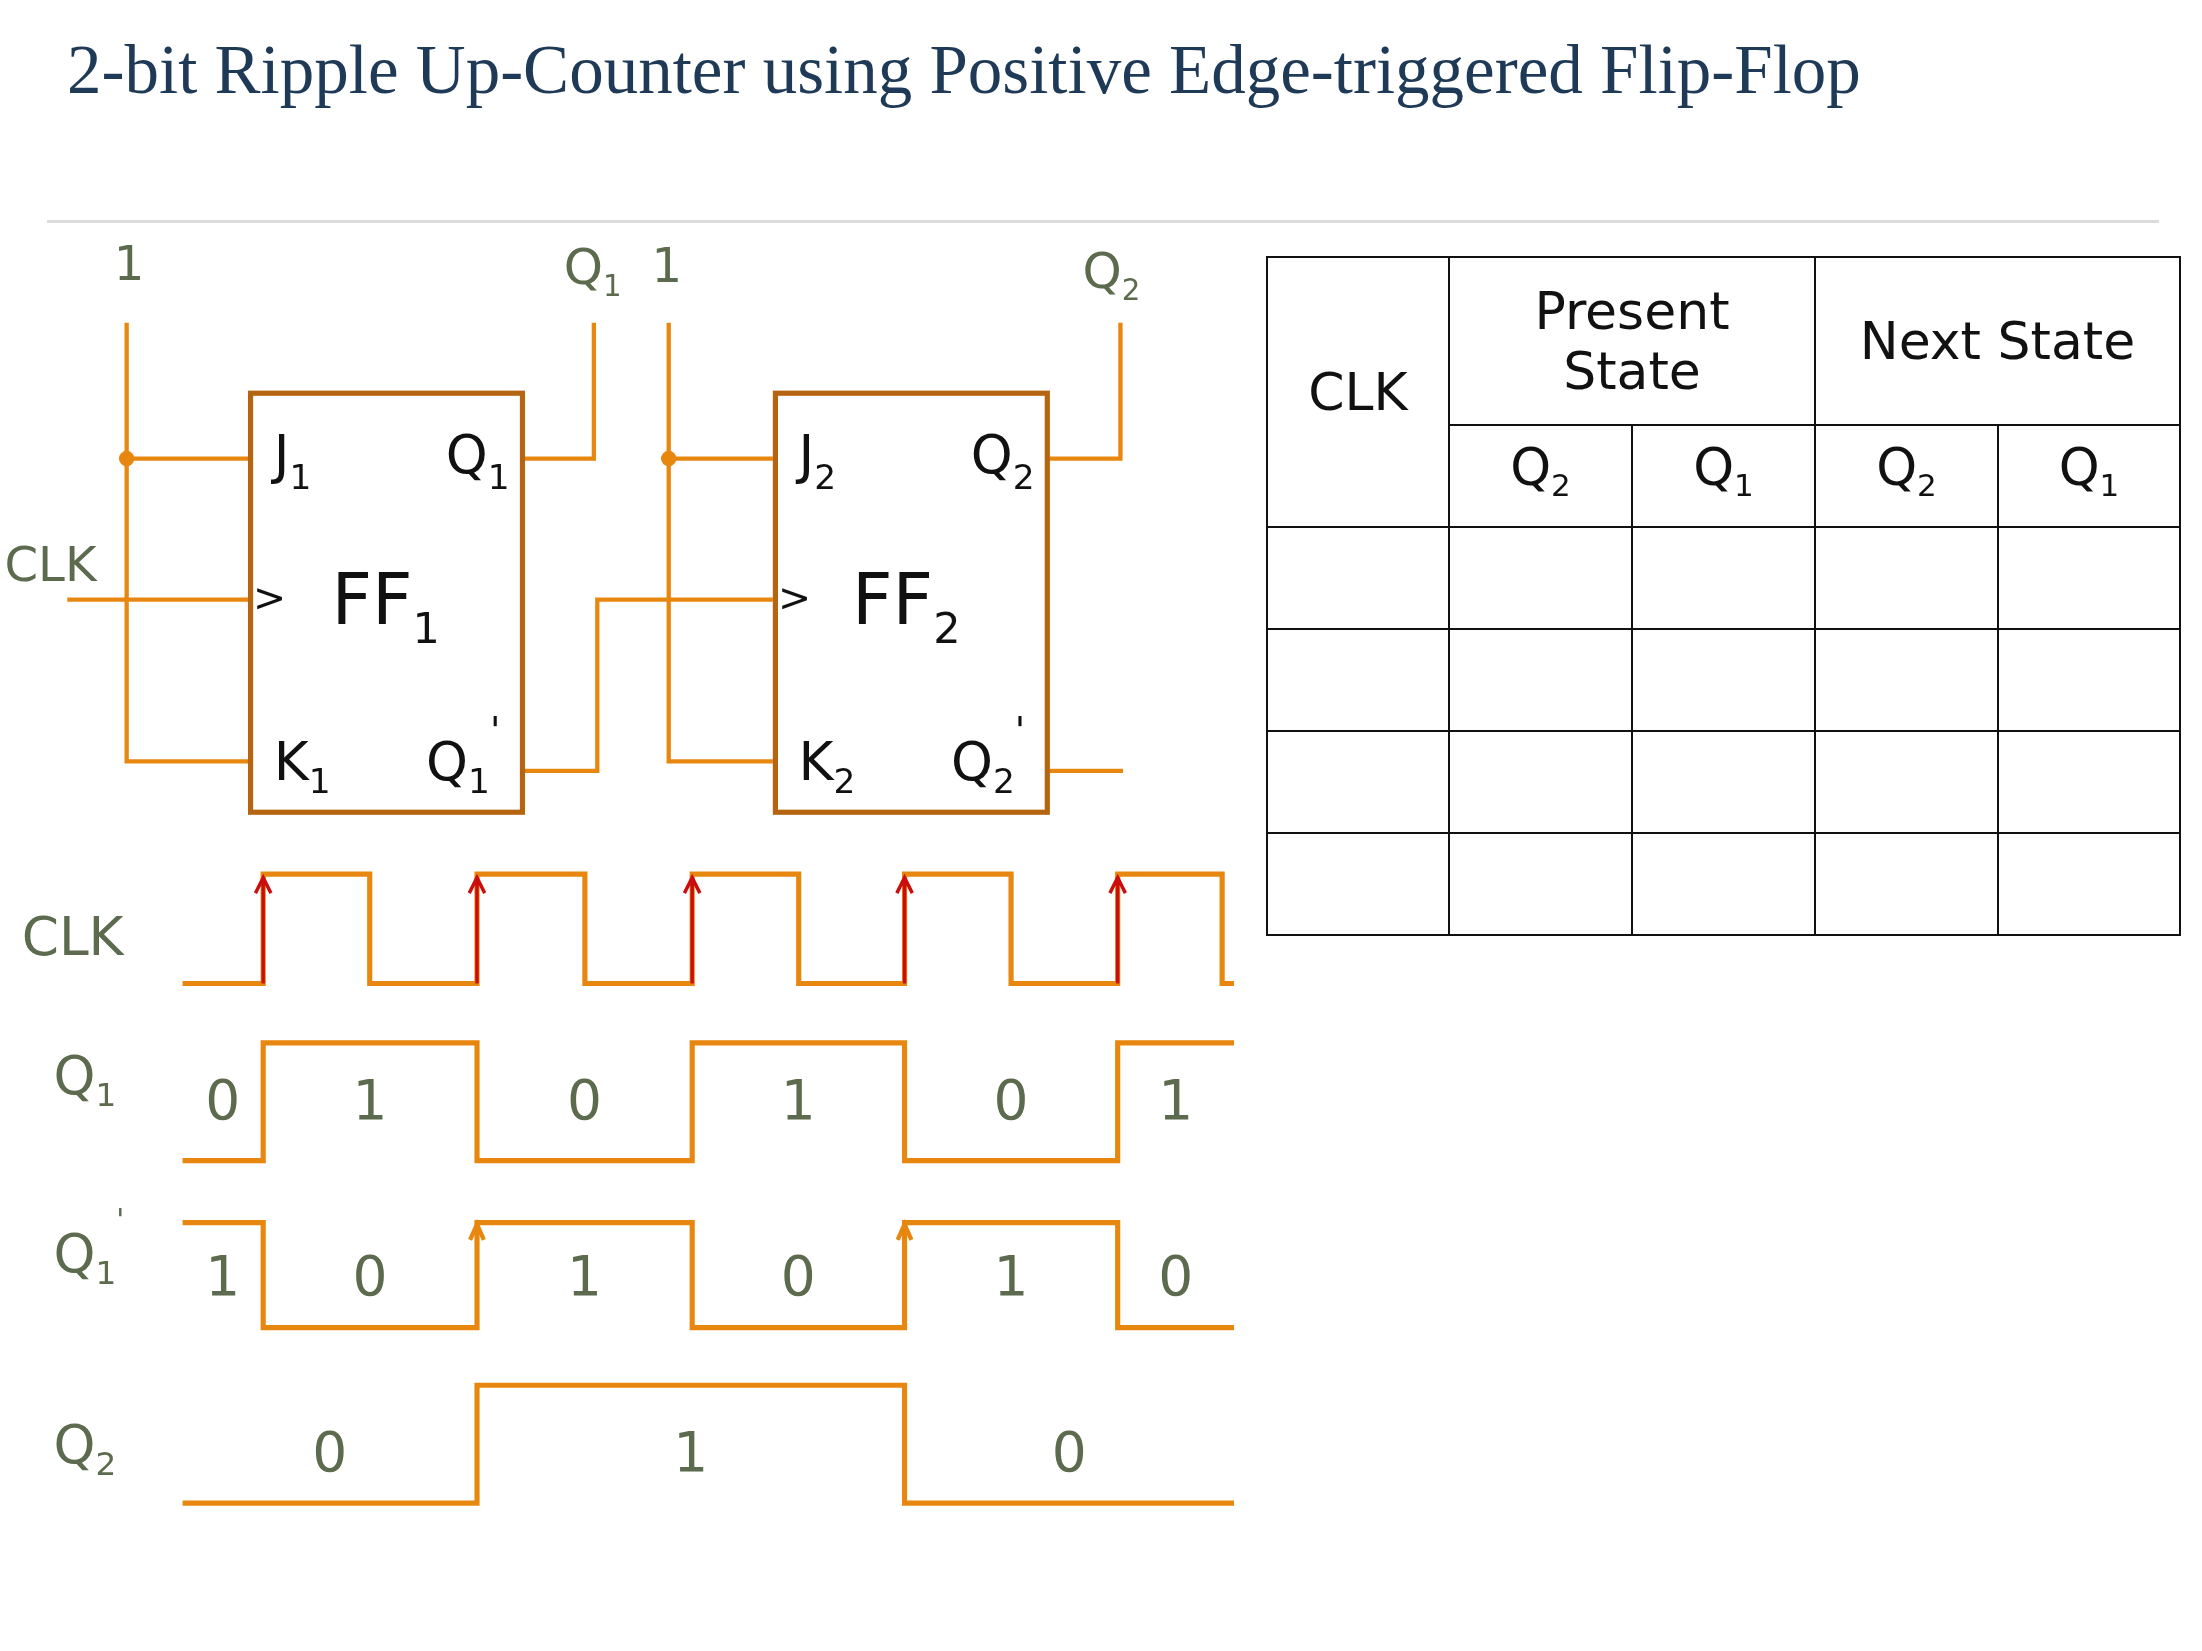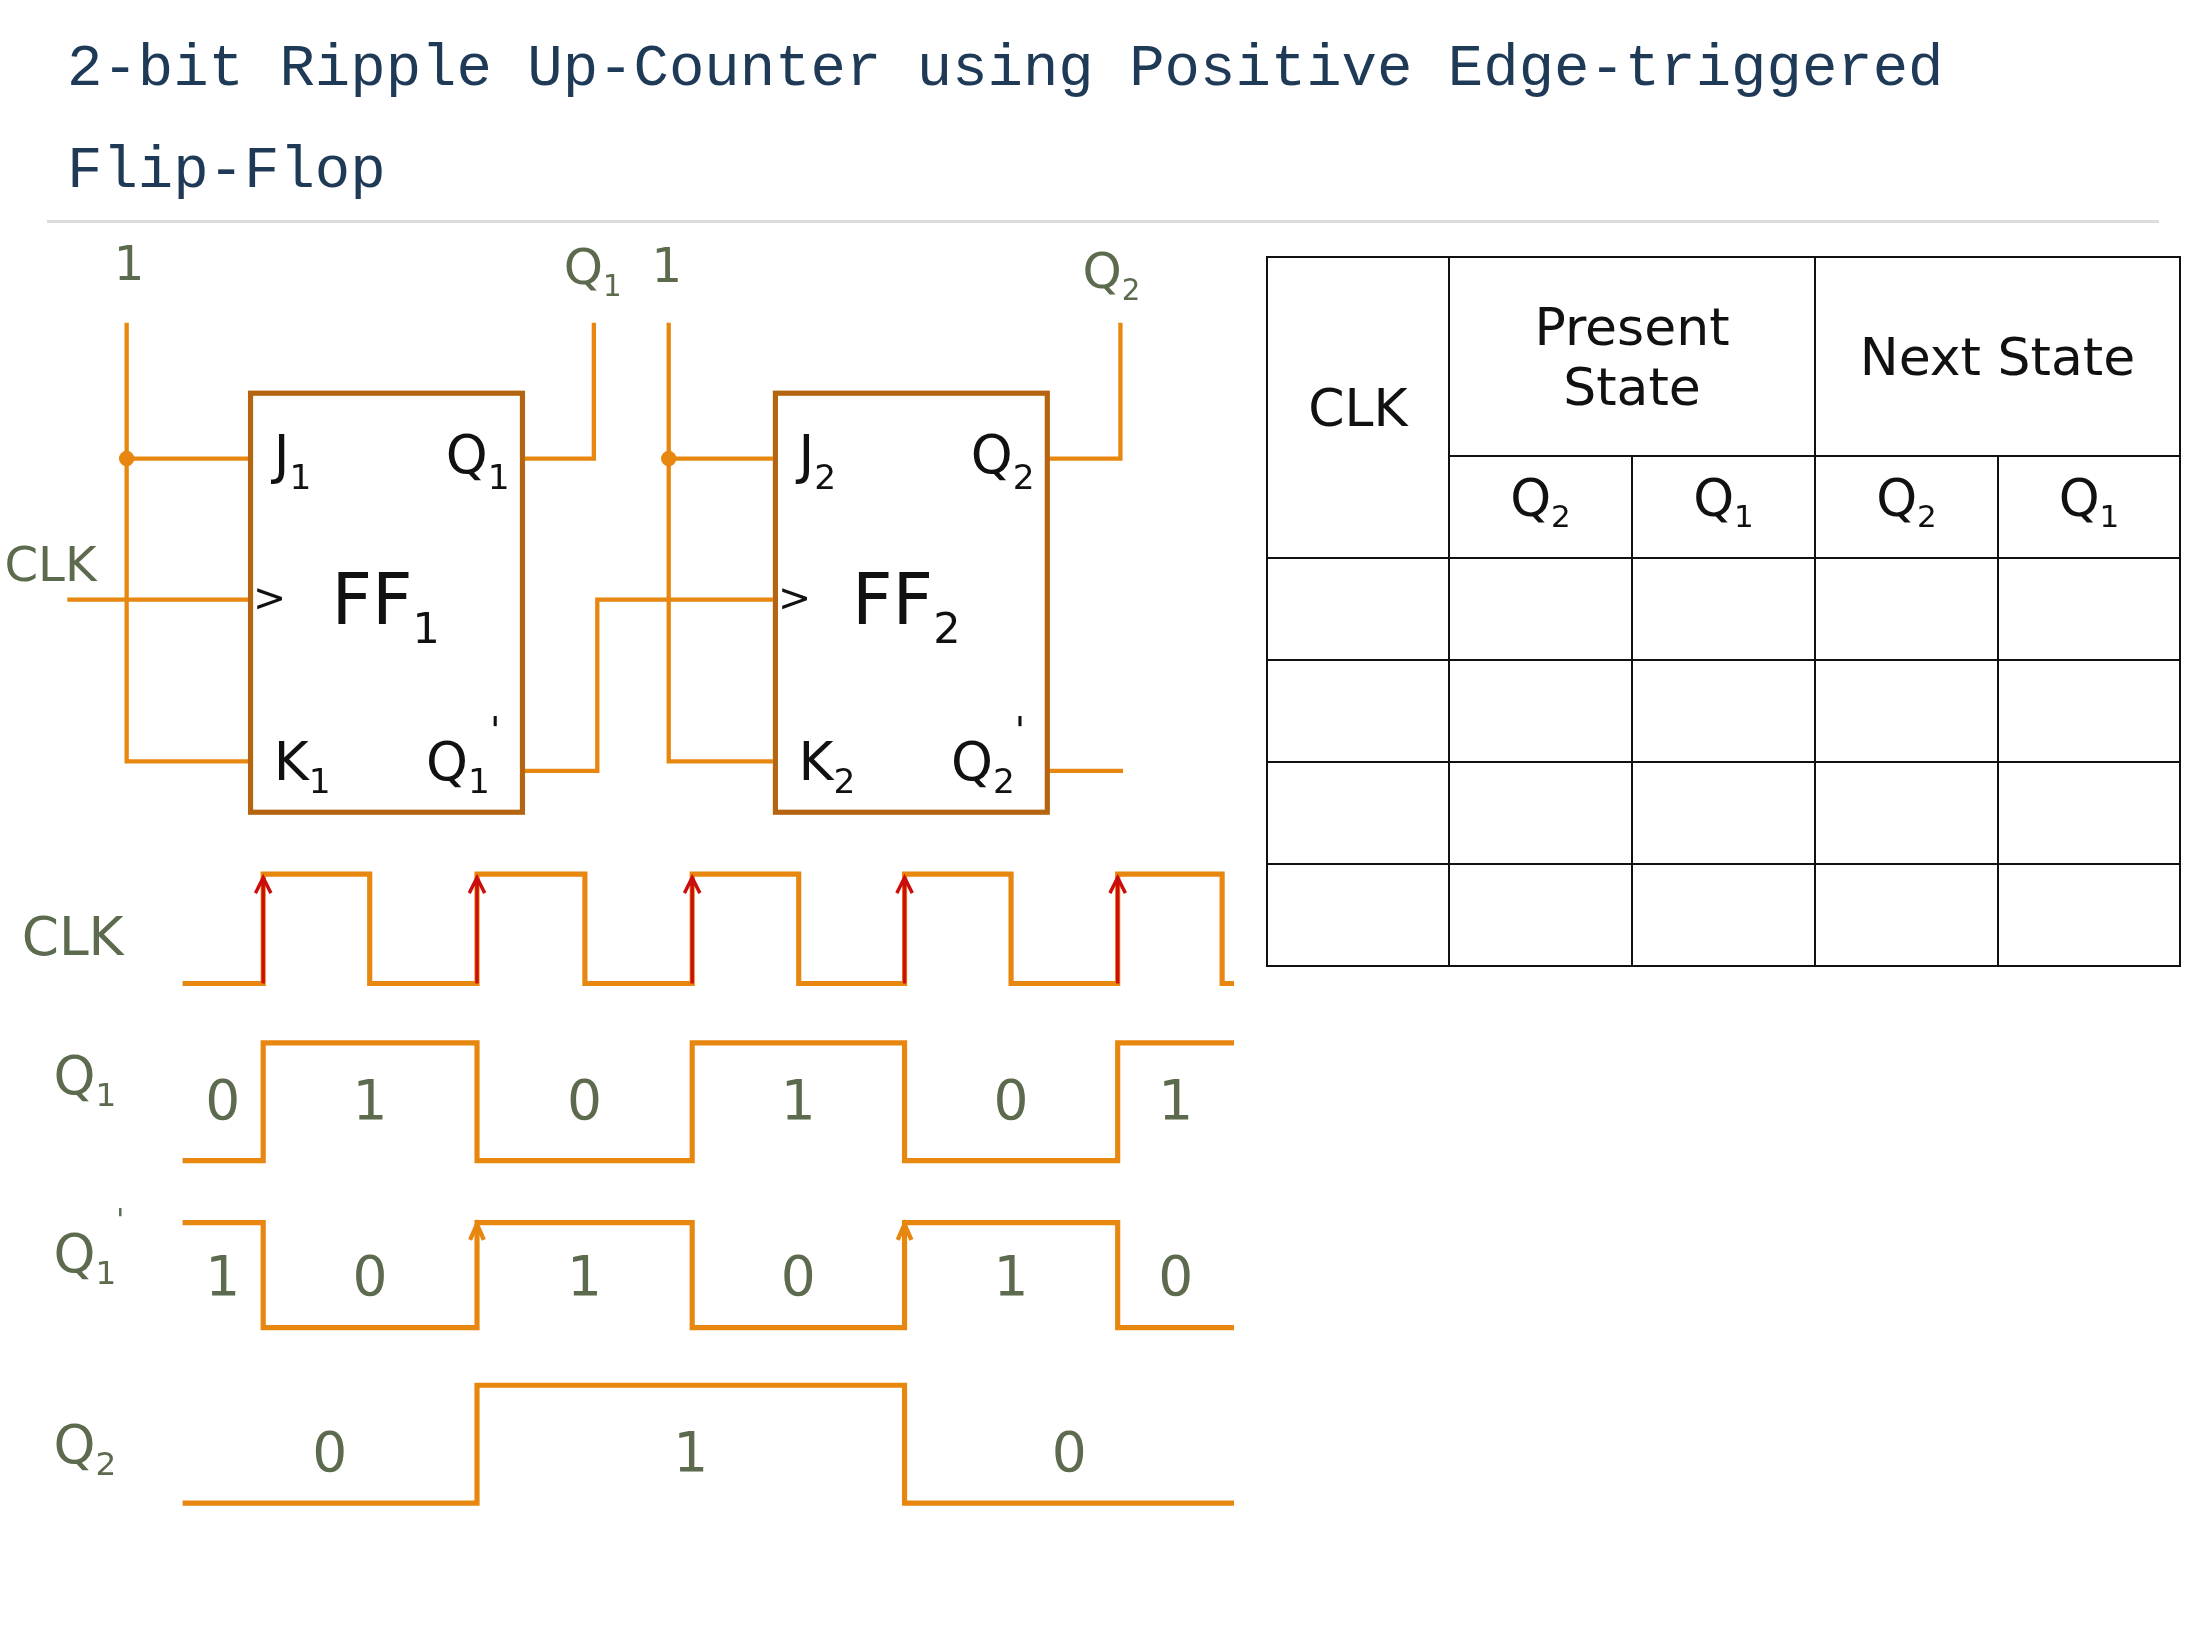--- a/index.html
+++ b/index.html
@@ -1,17 +1,17 @@
 <!DOCTYPE html>
 <html style="font-size:13.8px"><head>
 <meta charset="utf-8">
 <style>
   html, body { margin: 0; padding: 0; background: #ffffff; }
   body { width: 2203px; height: 1652px; position: relative; overflow: hidden; font-family: "DejaVu Sans", sans-serif; }
-  .title { position: absolute; left: 67px; top: 19px; width: 1979px; font-family: Liberation Mono, monospace; font-size: 59px; line-height: 102px; color: #1e3a56; letter-spacing: 0px; }
+  .title { position: absolute; left: 67px; top: 19px; width: 1979px; font-family: Liberation Serif, serif; font-size: 69px; line-height: 102px; color: #1e3a56; letter-spacing: 0px; }
   .rule { position: absolute; left: 47px; top: 220px; width: 2112px; height: 2.6px; background: #dcdcdc; }
   svg#canvas { position: absolute; left: 0; top: 0; }
   .wire { stroke: #e8870f; stroke-width: 5; fill: none; }
   .wave { stroke: #e8870f; stroke-width: 6; fill: none; stroke-linejoin: miter; }
   .box { stroke: #b5640f; stroke-width: 6; fill: #ffffff; }
   .lbl-green { fill: #5c6a4d; font-family: "DejaVu Sans", sans-serif; }
   .lbl-black { fill: #111111; font-family: "DejaVu Sans", sans-serif; }
   .edge { stroke: #cc0d0d; stroke-width: 4; fill: none; }
   table.st { position: absolute; left: 1266px; top: 256px; border-collapse: collapse; font-family: "DejaVu Sans", sans-serif; color: #111; }
   table.st td, table.st th { border: 2.6px solid #111; padding: 0; text-align: center; font-weight: normal; }
@@ -104,21 +104,21 @@
   <colgroup>
     <col style="width:182px">
       <col style="width:183px">
       <col style="width:183px">
       <col style="width:183px">
       <col style="width:182px">
   </colgroup>
   <tbody>
       <tr>
     <th rowspan="2" style="height:268px">CLK</th>
-    <th colspan="2" style="height:165px; padding:16px 34px">Present State</th>
+    <th colspan="2" style="height:165px; padding:0 34px">Present State</th>
     <th colspan="2" style="height:165px">Next State</th>
   </tr>
   <tr>
     <th class="sub" style="height:100px"><span>Q</span><sub>2</sub></th>
     <th class="sub"><span>Q</span><sub>1</sub></th>
     <th class="sub"><span>Q</span><sub>2</sub></th>
     <th class="sub"><span>Q</span><sub>1</sub></th>
   </tr>
   <tr>
     <td></td>

